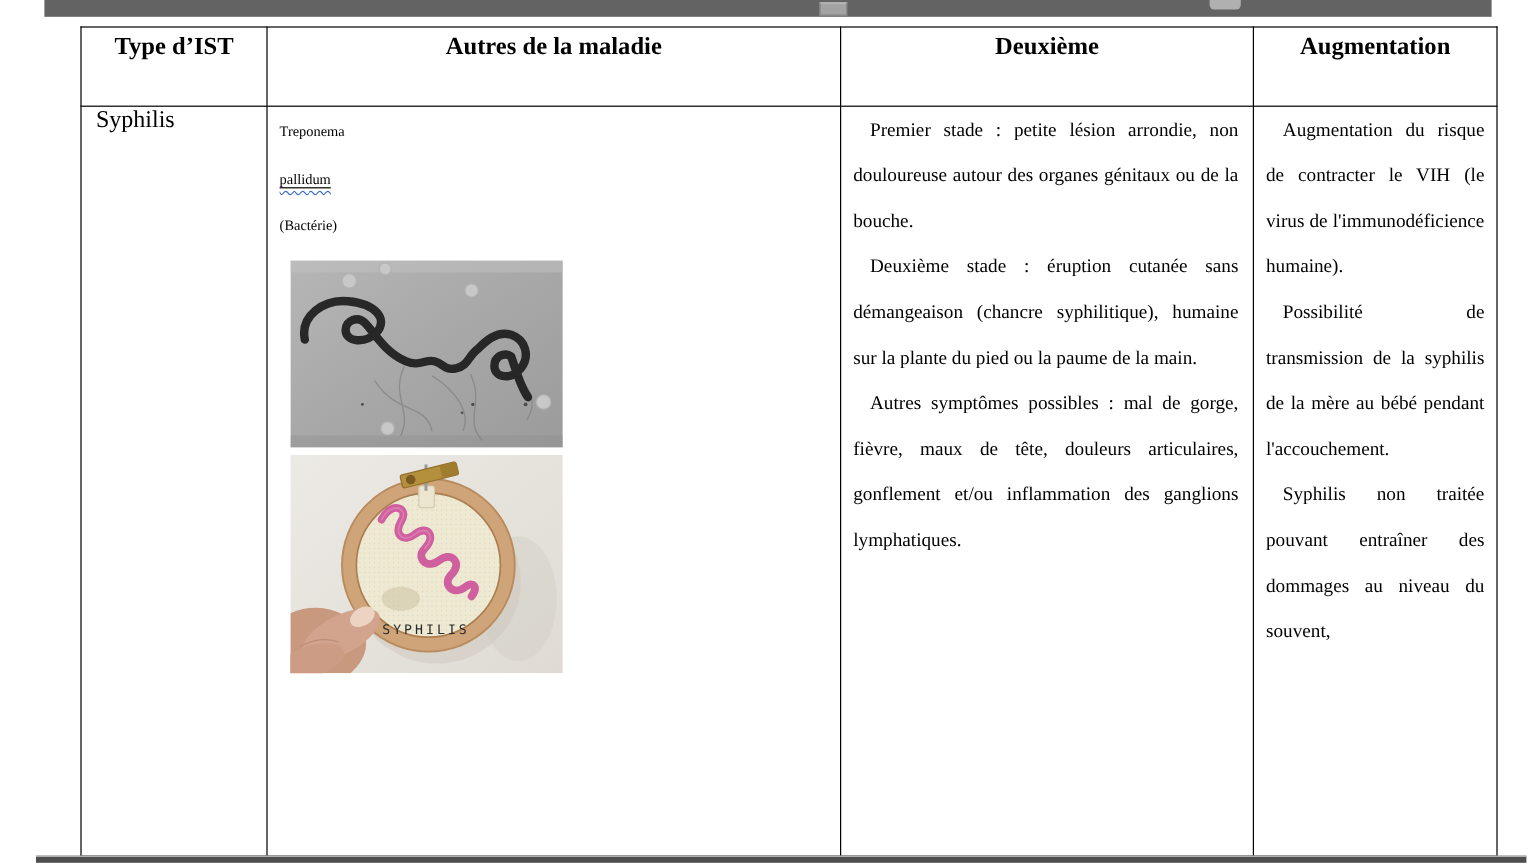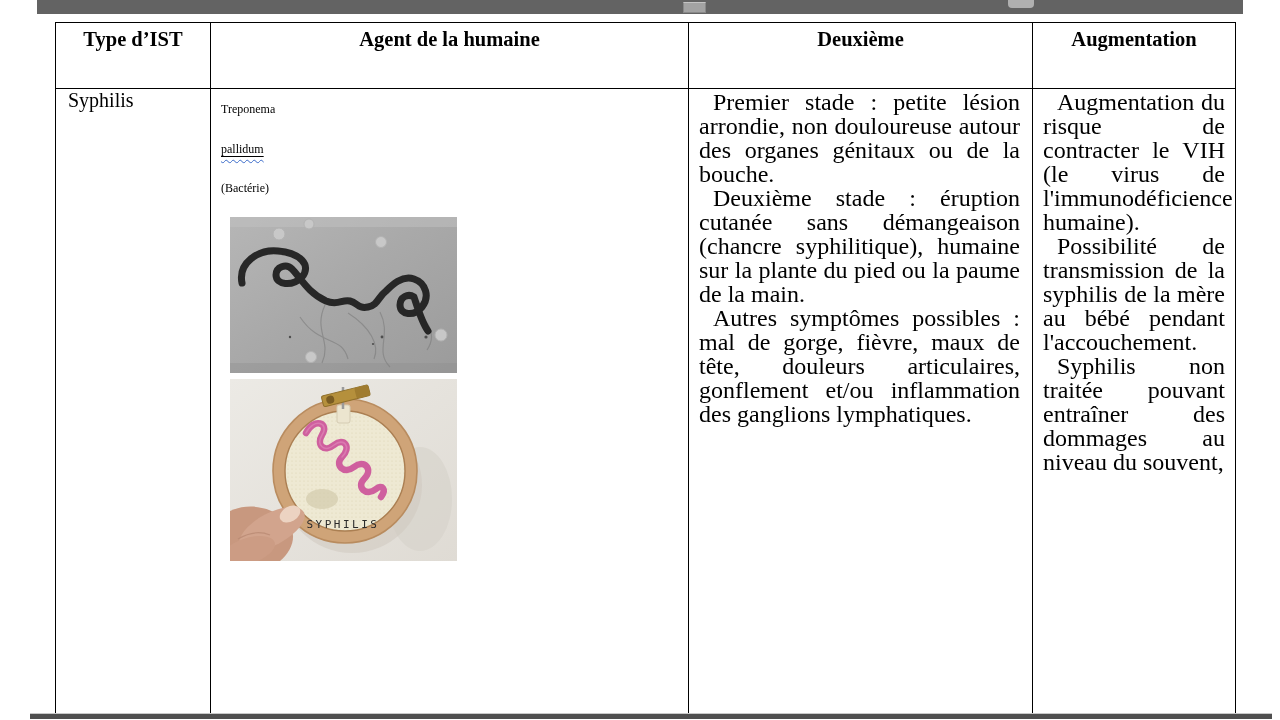--- a/index.html
+++ b/index.html
@@ -21,42 +21,42 @@
     position:absolute;left:971px;top:0;width:26px;height:8px;
     background:#b0b0b0;border-radius:0 0 4px 4px;
   }
   
   .bottombar{
     position:absolute;left:30px;top:713px;width:1242px;height:5px;
     background:#4f4f4f;border-top:1px solid #c9c9c9;
   }
   
   table.ist{
-    position:absolute;left:55px;top:22px;
+    position:absolute;left:67px;top:22px;
     border-collapse:collapse;table-layout:fixed;
     width:1180px;
   }
   table.ist th,table.ist td{
     border:1.5px solid #000;
     padding:0;vertical-align:top;
     overflow:hidden;
   }
   table.ist th{
     height:60px;
     font-size:20.5px;font-weight:bold;text-align:center;
     padding-top:5px;vertical-align:top;color:#000;
   }
   td.cell-type{vertical-align:middle;}
   .type-label{font-size:20px;padding-left:12px;color:#000;}
 
   .cell-inner{padding:1px 10px 0 10px;}
   .agent-inner{padding:1px 6px 0 10px;}
 
   .doc-text p{
-    margin:0;font-size:24px;line-height:24px;color:#000;
+    margin:0;font-size:16px;line-height:38px;color:#000;
     text-align:justify;text-indent:14px;
   }
   .agent-inner p{
     margin:0;font-size:12px;line-height:39.6px;color:#000;text-indent:0;
     text-align:left;
   }
   td.cell-symptoms .cell-inner{padding-right:12px;}
   td.cell-compl .cell-inner{padding-right:10px;}
   td.cell-compl{height:624px;}
 
@@ -80,21 +80,21 @@
 <table class="ist">
   <colgroup>
     <col style="width:155px">
       <col style="width:478px">
       <col style="width:344px">
       <col style="width:203px">
   </colgroup>
   <thead>
     <tr>
       <th>Type d’IST</th>
-      <th>Agent de la humaine</th>
+      <th>Autres de la maladie</th>
       <th>Deuxième</th>
       <th>Augmentation</th>
     </tr>
   </thead>
   <tbody>
     <tr>
       <td class="cell-type">
         <div class="type-label">Syphilis</div>
       </td>
 

